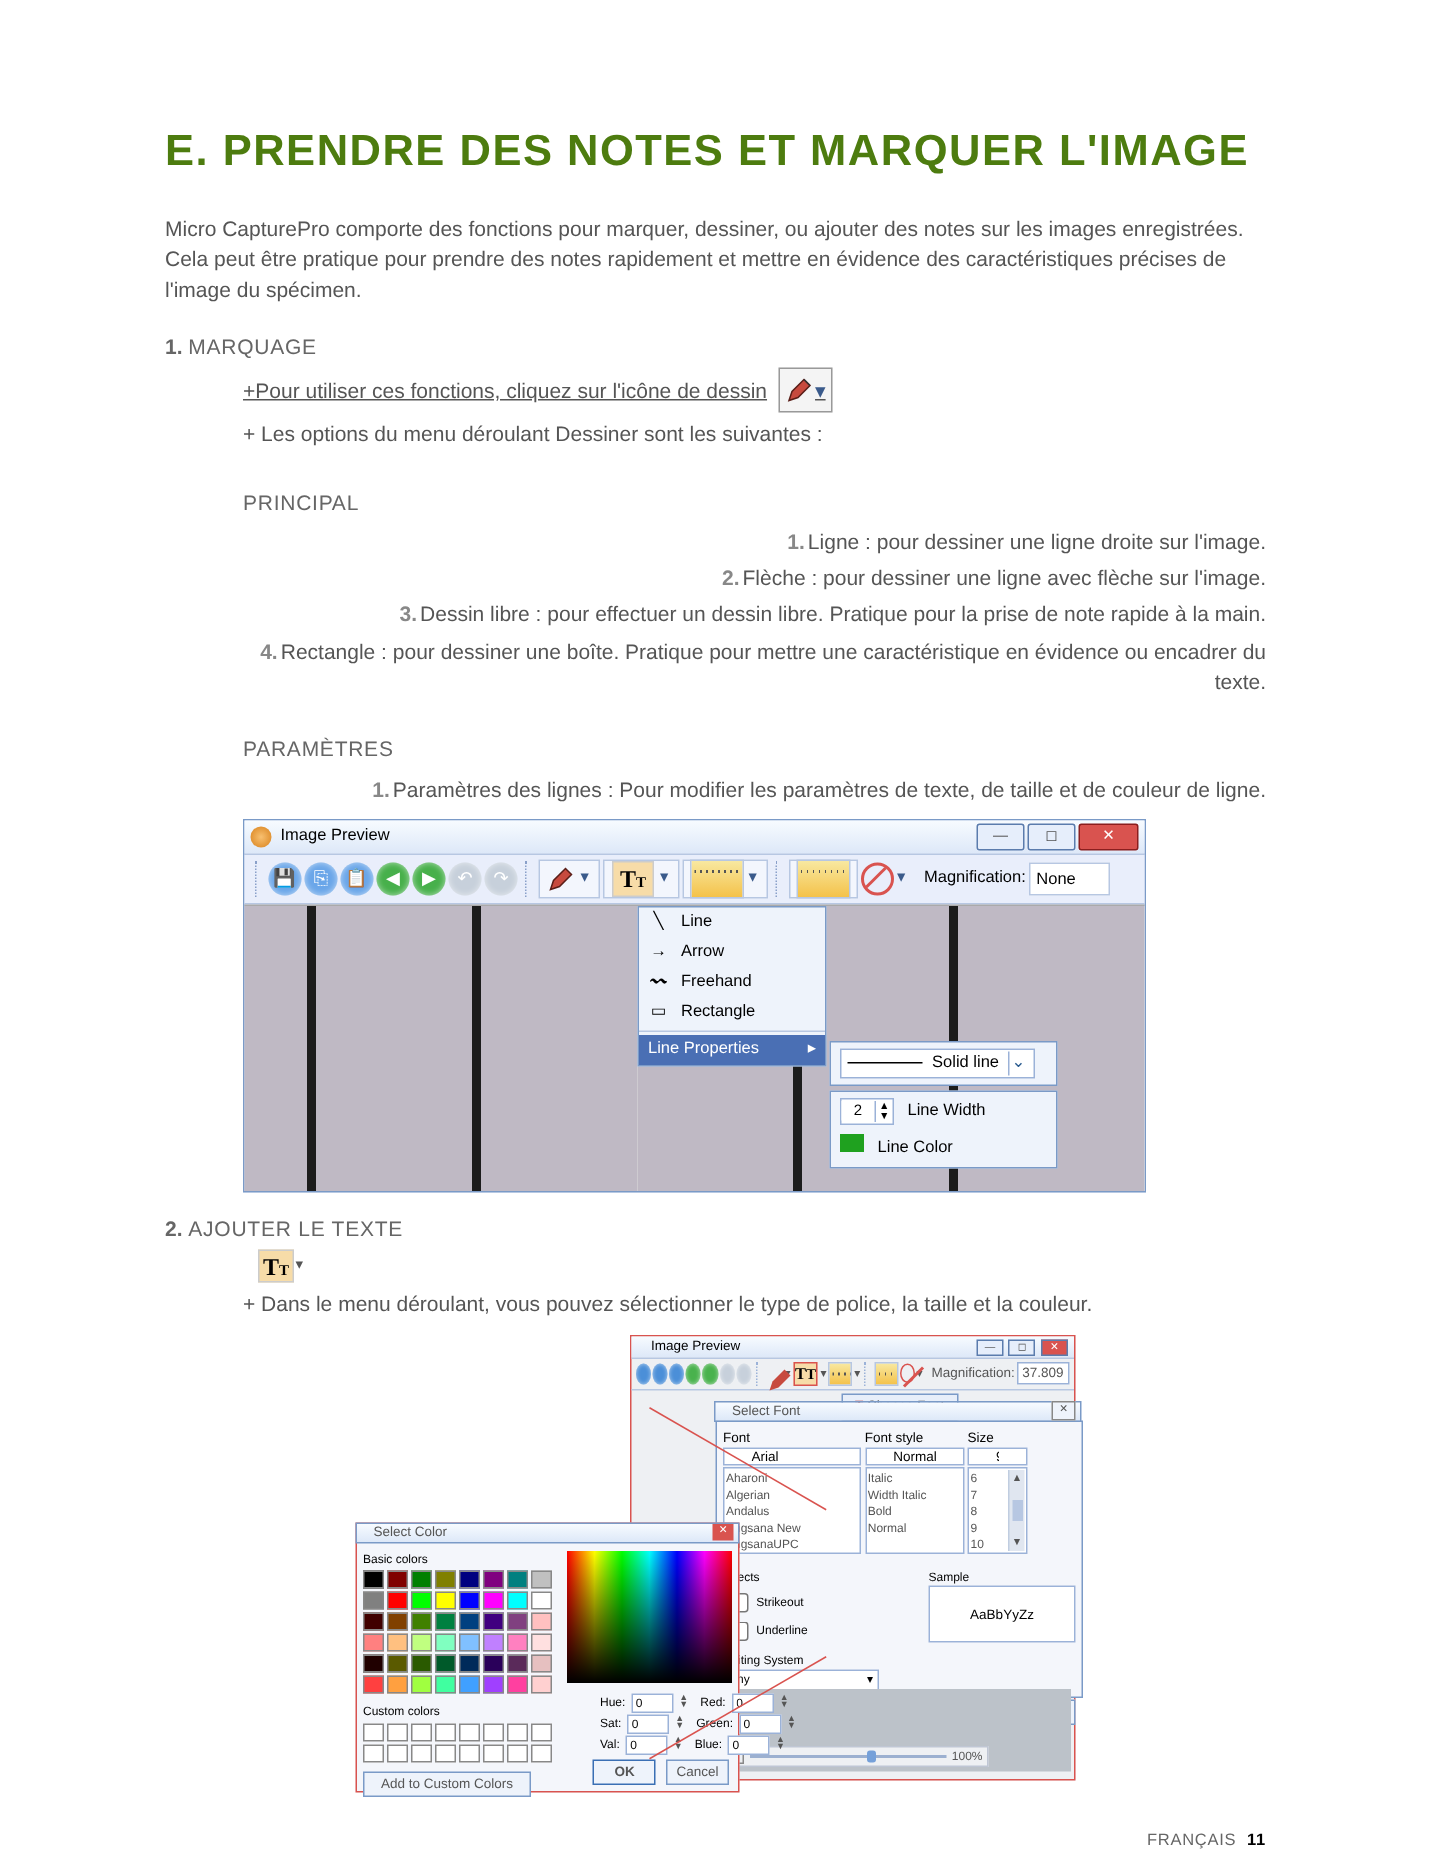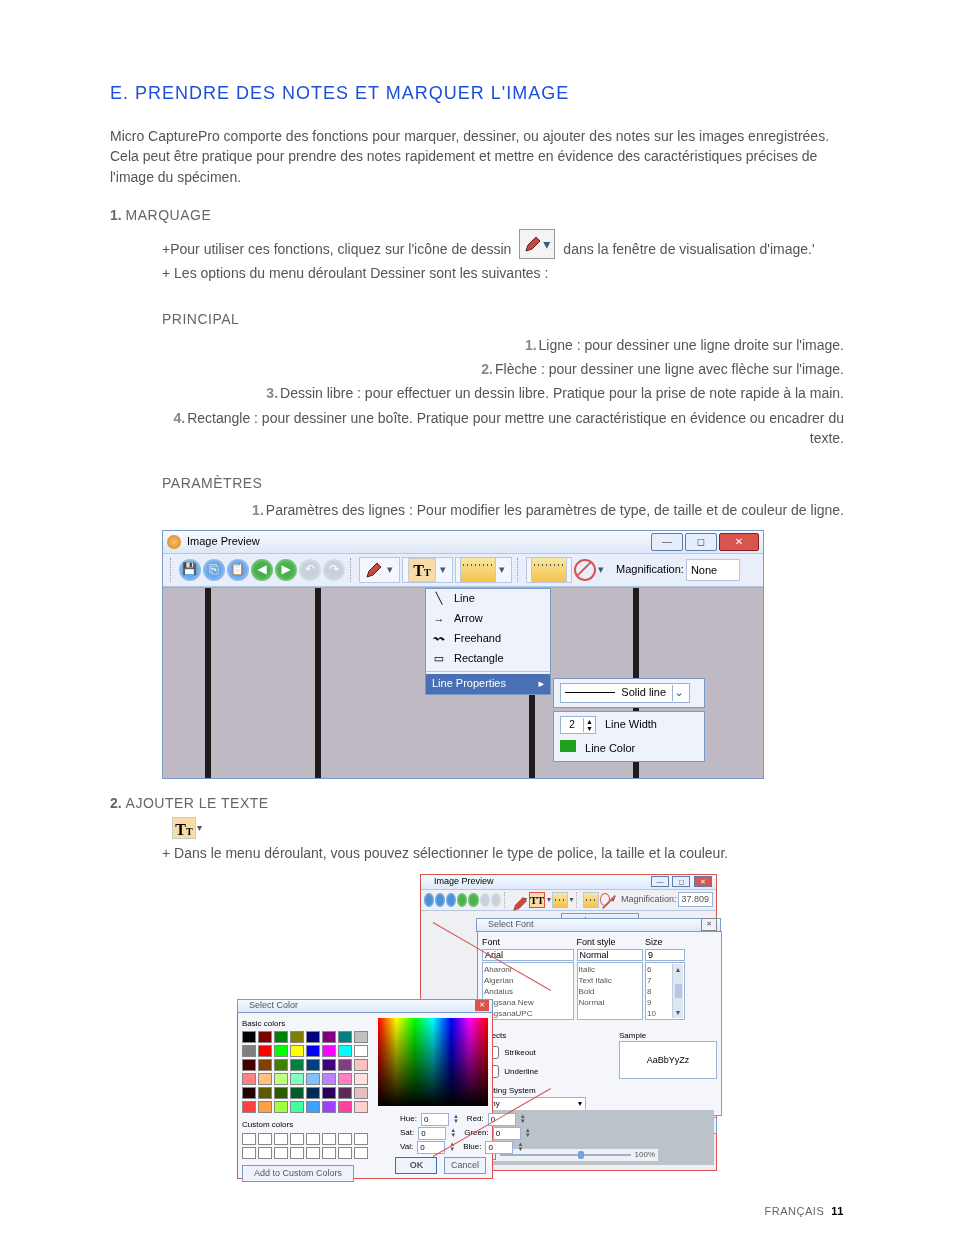--- a/index.html
+++ b/index.html
@@ -8,23 +8,23 @@
     color: #555;
     background: #fff;
     width: 954px;
     font-size: 14px;
     line-height: 1.45;
   }
   .page {
     padding: 80px 110px 30px 110px;
   }
   h1 {
-    color: #1d4ed8;
-    font-weight: 400;
-    font-size: 18px;
+    color: #4d7c0f;
+    font-weight: 700;
+    font-size: 29px;
     letter-spacing: 1px;
     margin: 0 0 20px 0;
   }
   .intro {
     margin-bottom: 18px;
   }
   .heading-num {
     font-weight: bold;
     color: #666;
   }
@@ -208,21 +208,21 @@
   .text-menu .hi{ background:#4a6fb4; color:#fff; }
   .font-dialog{
     position:absolute; left:56px; top:56px; width:235px; height:175px;
     background:#f4f6fb; border:1px solid #7a9ac7; padding:4px;
   }
   .font-dialog label{ color:#000; }
   .font-col{ display:inline-block; vertical-align:top; }
   .font-col.c1{ width:92px;}
   .font-col.c2{ width:66px;}
   .font-col.c3{ width:40px;}
-  .font-inp{ width:100%; border:1px solid #9bb2d8; font-size:9px; height:12px; padding:0 2px; box-sizing:border-box;}
+  .font-inp{ width:100%; border:1px solid #9bb2d8; font-size:9px; height:12px; padding:0 18px; box-sizing:border-box;}
   .font-list{
     width:100%; height:58px; border:1px solid #9bb2d8; background:#fff; overflow:hidden;
     font-size:8px; line-height:11px; padding:1px; box-sizing:border-box;
   }
   .font-list.sz{ display:flex; }
   .font-list.sz .nums{ flex:1; }
   .font-list .sb{
     width:10px; background:#e0e6f0; border-left:1px solid #c0cde0; display:flex;
     flex-direction:column; justify-content:space-between; align-items:center; font-size:7px;
   }
@@ -281,44 +281,43 @@
 
   <h1>E. PRENDRE DES NOTES ET MARQUER L'IMAGE</h1>
 
   <p class="intro">Micro CapturePro comporte des fonctions pour marquer, dessiner, ou ajouter des notes sur les images enregistrées. Cela peut être pratique pour prendre des notes rapidement et mettre en évidence des caractéristiques précises de l'image du spécimen.</p>
 
   <div>
     <span class="heading-num">1.</span>
     <span class="heading-txt">MARQUAGE</span>
   </div>
 
-  <div class="li-row" style="display:flex;align-items:flex-end;flex-wrap:wrap;">
+  <div class="li-row" style="display:flex;align-items:center;flex-wrap:wrap;text-decoration:underline;">
     <span>+Pour utiliser ces fonctions, cliquez sur l'icône de dessin</span>
     <span class="inline-icon-box">
       <span class="pencil">
         <svg viewBox="0 0 20 20">
             <path d="M3 17 L5 11 L13 3 L17 7 L9 15 Z" fill="#c74a3e" stroke="#5a1e18"></path>
             <path d="M13 3 L17 7" stroke="#333"></path>
           </svg>
       </span>
       <span class="tb-drop">▾</span>
     </span>
-    <span>dans la fenêtre de visualisation d'image.'</span>
   </div>
 
   <div class="li-row">+ Les options du menu déroulant Dessiner sont les suivantes :</div>
 
   <div class="subheading section-indent">PRINCIPAL</div>
   <div class="li-row-2"><span class="num">1.</span><span>Ligne : pour dessiner une ligne droite sur l'image.</span></div>
   <div class="li-row-2"><span class="num">2.</span><span>Flèche : pour dessiner une ligne avec flèche sur l'image.</span></div>
   <div class="li-row-2"><span class="num">3.</span><span>Dessin libre : pour effectuer un dessin libre. Pratique pour la prise de note rapide à la main.</span></div>
   <div class="li-row-2"><span class="num">4.</span><span>Rectangle : pour dessiner une boîte. Pratique pour mettre une caractéristique en évidence ou encadrer du texte.</span></div>
 
   <div class="subheading section-indent">PARAMÈTRES</div>
-  <div class="li-row-2"><span class="num">1.</span><span>Paramètres des lignes : Pour modifier les paramètres de type, de taille et de couleur de ligne.</span></div>
+  <div class="li-row-2"><span class="num">1.</span><span>Paramètres des lignes : Pour modifier les paramètres de texte, de taille et de couleur de ligne.</span></div>
 
   <div class="win">
     <div class="win-title">
       <span class="win-icon"></span>
       <span class="t">Image Preview</span>
       <div class="win-btns">
         <span class="win-btn">—</span>
         <span class="win-btn">◻</span>
         <span class="win-btn close">✕</span>
       </div>
@@ -494,21 +493,21 @@
               <div>Angsana New</div>
               <div>AngsanaUPC</div>
               <div>Aparajita</div>
             </div>
         </div>
         <div class="font-col c2">
           <label>Font style</label>
           <input class="font-inp" value="Normal" style="">
           <div class="font-list" id="style-list">
               <div>Italic</div>
-              <div>Text Italic</div>
+              <div>Width Italic</div>
               <div>Bold</div>
               <div>Normal</div>
             </div>
         </div>
         <div class="font-col c3">
           <label>Size</label>
           <input class="font-inp" value="9" style="">
           <div class="font-list sz">
             <div class="nums" id="size-list">
                 <div>6</div>

